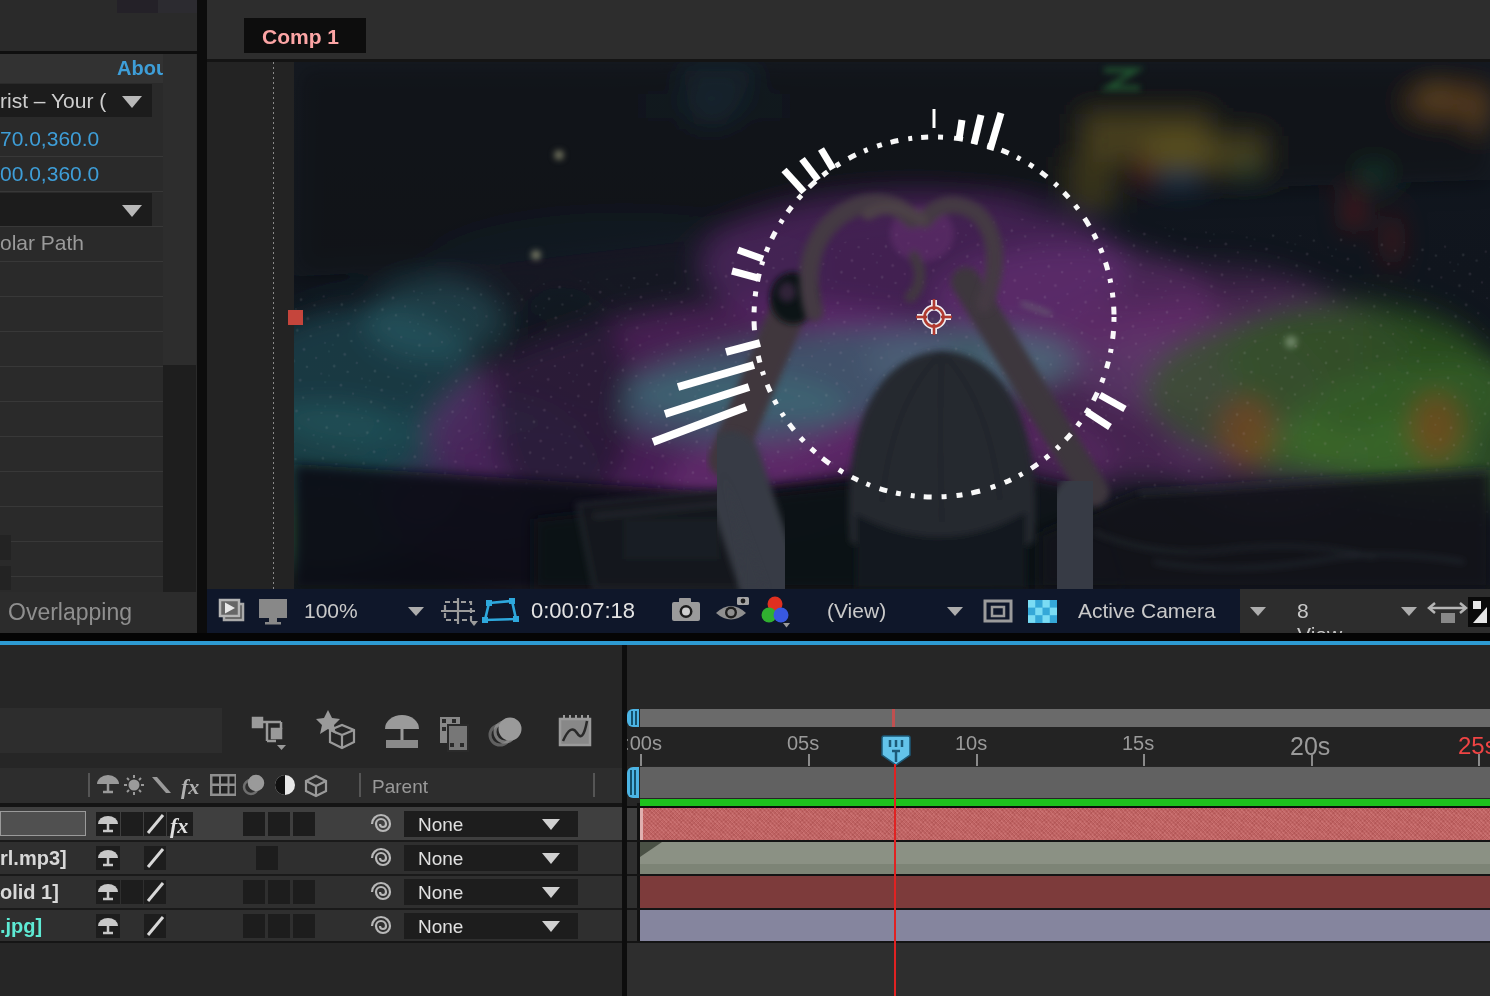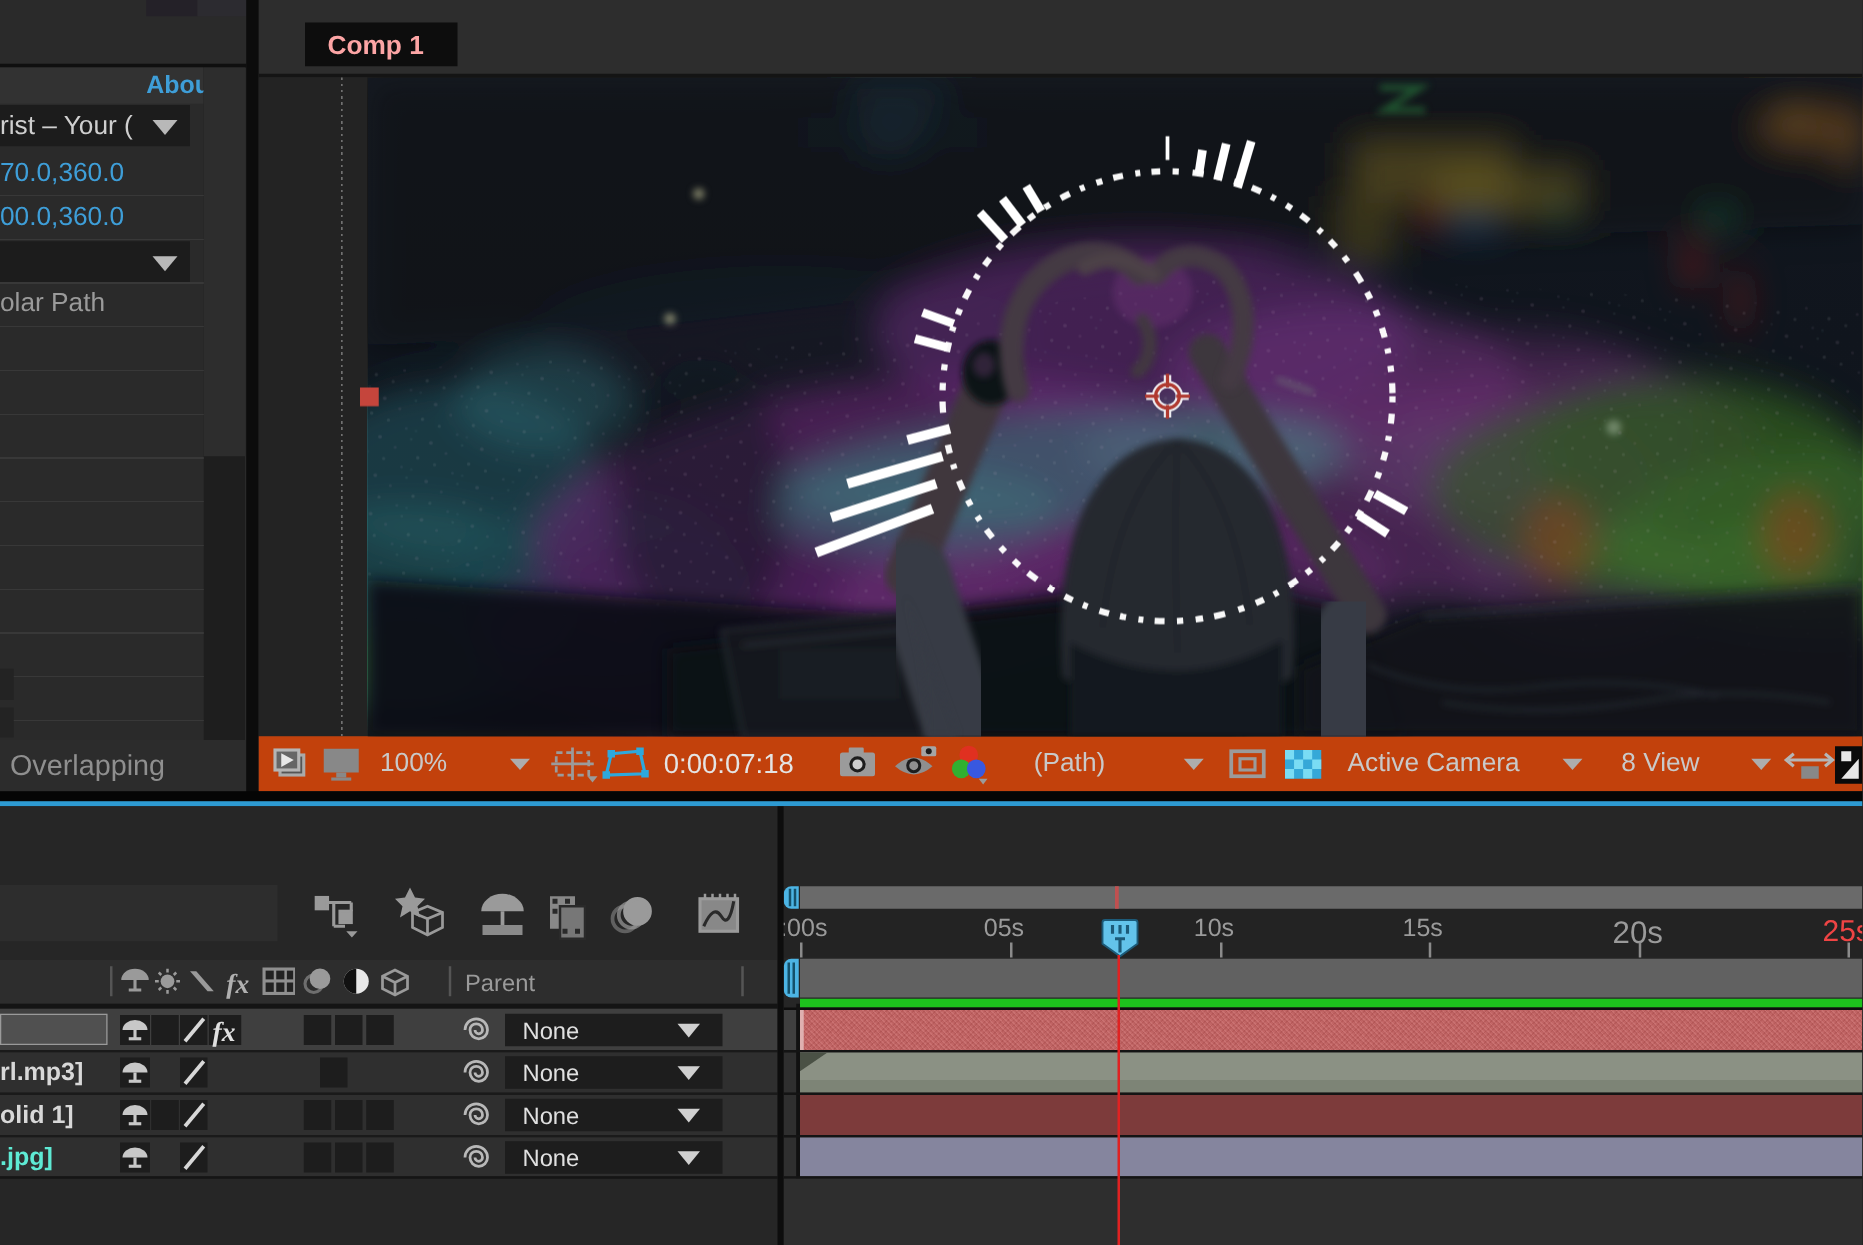--- a/index.html
+++ b/index.html
@@ -220,21 +220,21 @@
         <line x1="640" y1="262" x2="640" y2="273"></line>
         <line x1="622" y1="255" x2="633" y2="255"></line>
         <line x1="647" y1="255" x2="658" y2="255"></line>
       </g>
     </g>
   </svg>
   </div>
 
   <div class="abs" style="left:81px;top:310px;width:15px;height:15px;background:#c5453c"></div>
 
-  <div class="abs" id="vtoolbar" style="left:0;top:589px;width:1283px;height:44px;background:#c2410c">
+  <div class="abs" id="vtoolbar" style="left:0;top:589px;width:1033px;height:44px;background:#0f172a">
     <svg class="abs" style="left:0;top:0" width="1283" height="44" viewBox="0 0 1283 44">
 
       <g fill="none" stroke="#9b9b9b" stroke-width="2.5">
         <rect x="17" y="15" width="19" height="16" fill="#555" stroke="#aaa"></rect>
         <rect x="13" y="11" width="19" height="16" fill="#666" stroke="#b5b5b5"></rect>
         <path d="M18,13.5 L28,19 L18,24.5 Z" fill="#e8e8e8" stroke="none"></path>
       </g>
 
       <g>
         <rect x="52" y="10" width="28" height="19" fill="#888"></rect>
@@ -311,21 +311,21 @@
         <line x1="1224" y1="19" x2="1258" y2="19"></line>
         <rect x="1234" y="24" width="14" height="10" fill="#888" stroke="none"></rect>
       </g>
 
       <rect x="1261" y="8" width="22" height="30" fill="#0a0a0a"></rect>
       <path d="M1266,34 L1280,34 L1280,18 Z" fill="#e8e8e8"></path>
       <rect x="1266" y="12" width="8" height="8" fill="#e8e8e8"></rect>
     </svg>
     <div class="abs" style="left:97px;top:10px;color:#c9c9c9;font-size:21px">100%</div>
     <div class="abs" style="left:324px;top:9px;color:#e4e4e4;font-size:22px">0:00:07:18</div>
-    <div class="abs" style="left:620px;top:10px;color:#c9c9c9;font-size:21px">(Path)</div>
+    <div class="abs" style="left:620px;top:10px;color:#c9c9c9;font-size:21px">(View)</div>
     <div class="abs" style="left:871px;top:10px;color:#c9c9c9;font-size:21px">Active Camera</div>
     <div class="abs" style="left:1090px;top:10px;color:#c9c9c9;font-size:21px">8 View</div>
   </div>
 </div>
 
 <div class="abs" style="left:0;top:633px;width:1490px;height:8px;background:#050505"></div>
 <div class="abs" style="left:0;top:641px;width:1490px;height:4px;background:#2d9ad2"></div>
 
 <div class="abs" id="timeline" style="left:0;top:645px;width:1490px;height:351px;background:#262626">
   <div class="abs" style="left:0;top:63px;width:222px;height:45px;background:#2d2d2d"></div>

